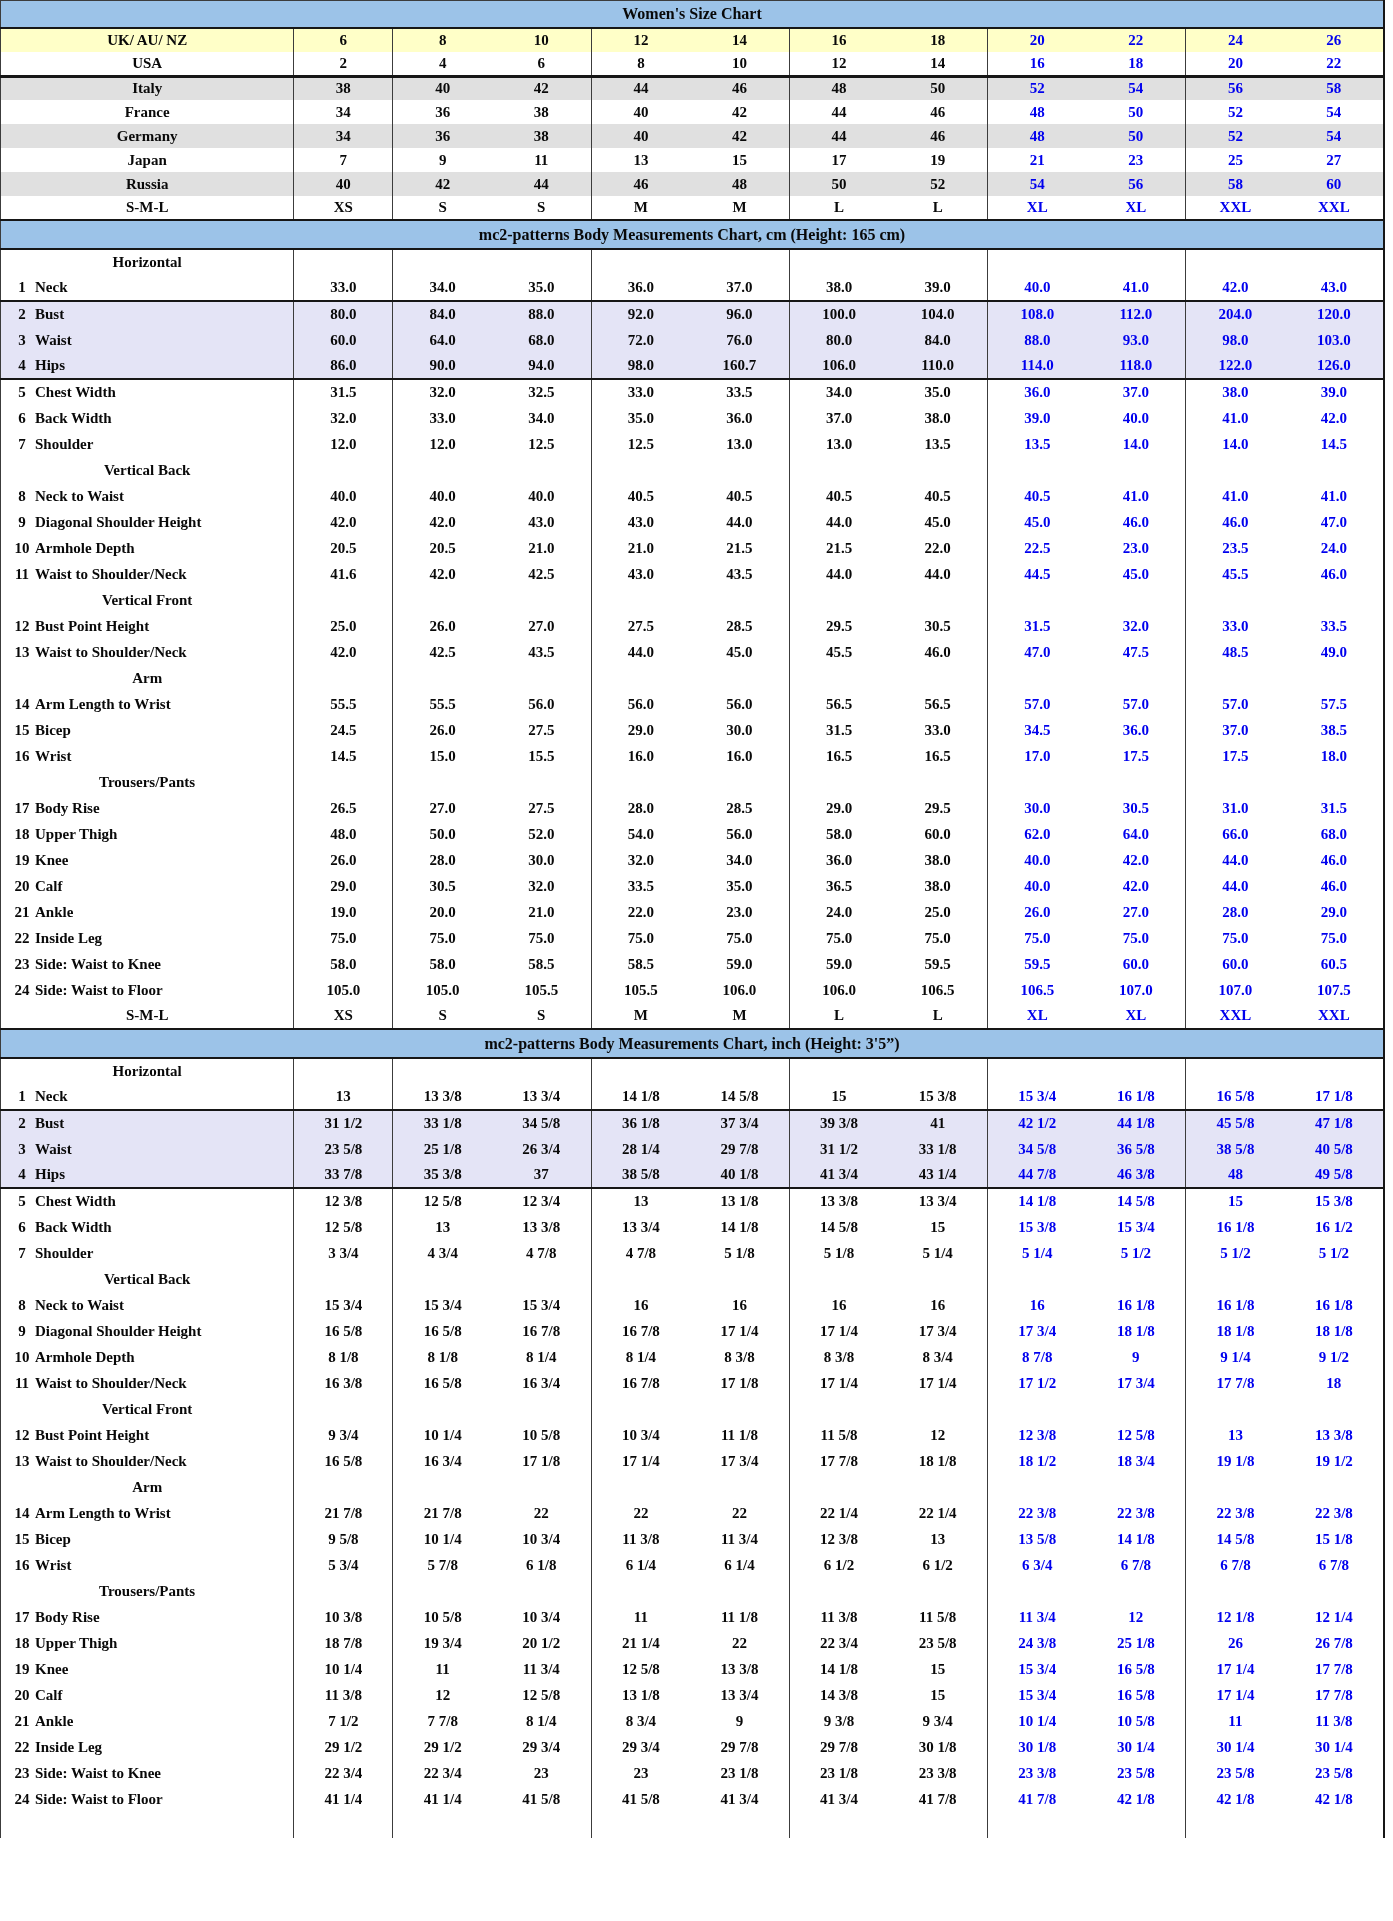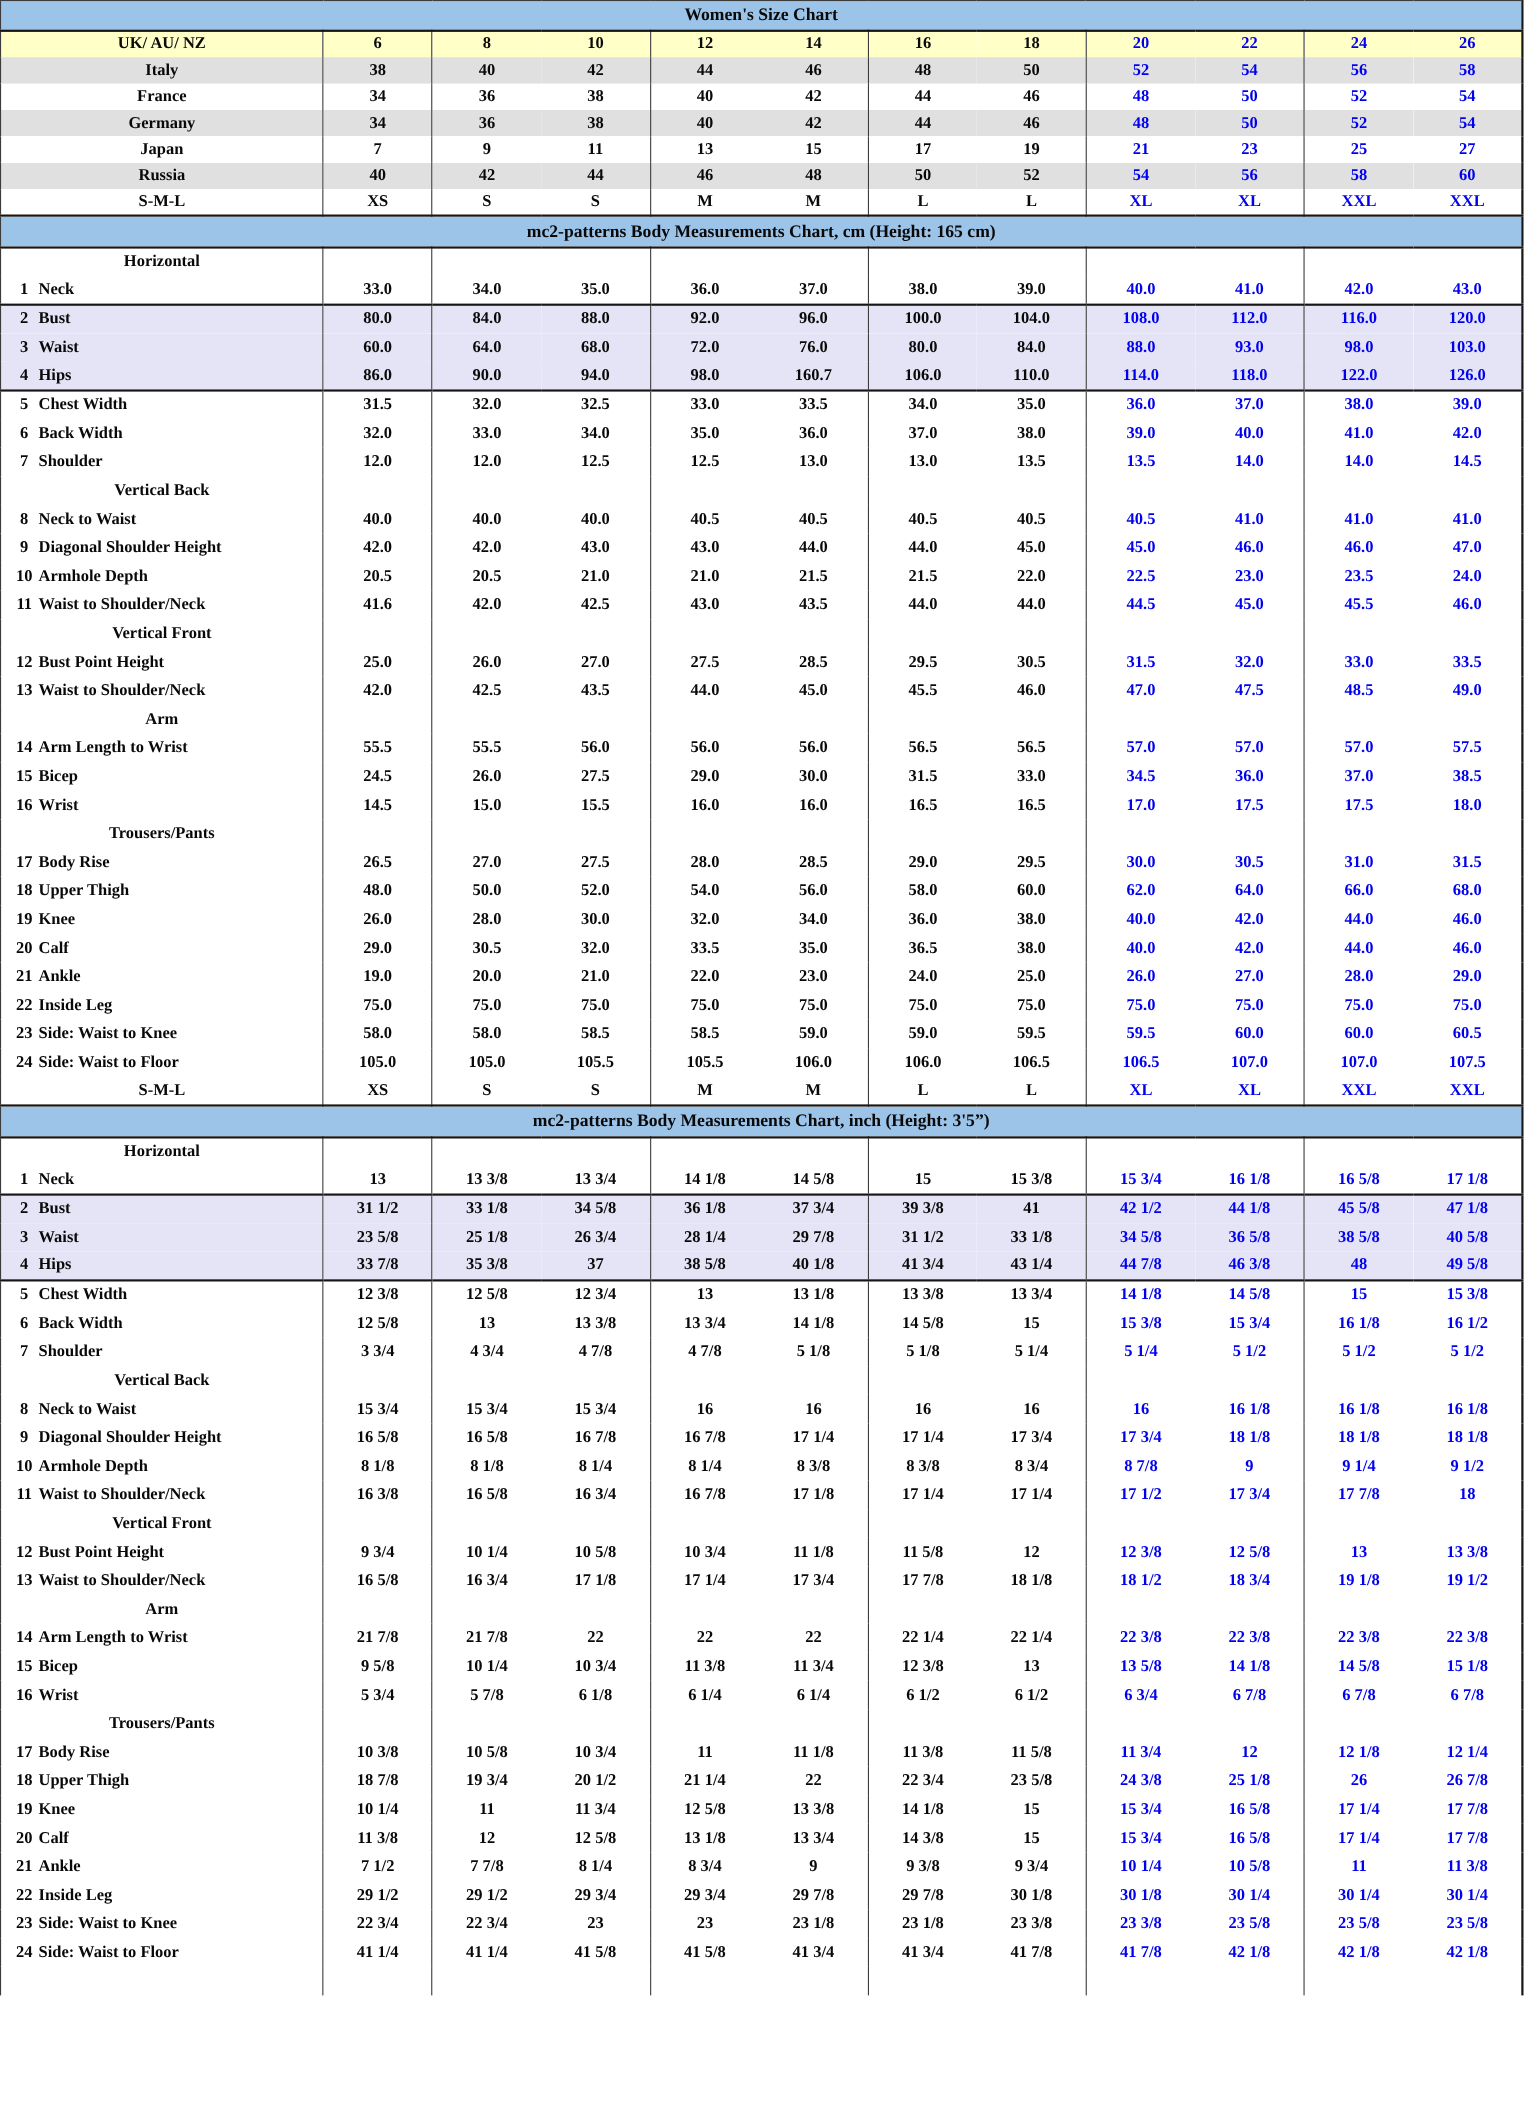--- a/index.html
+++ b/index.html
@@ -64,20 +64,34 @@
         <td class="val">10</td>
         <td class="val gb">12</td>
         <td class="val">14</td>
         <td class="val gb">16</td>
         <td class="val">18</td>
         <td class="val gb blu">20</td>
         <td class="val blu">22</td>
         <td class="val gb blu">24</td>
         <td class="val blu">26</td>
       </tr>
+      <tr class="thick-bottom">
+        <td class="lbl ctr">USA</td>
+        <td class="val gb">2</td>
+        <td class="val gb">4</td>
+        <td class="val">6</td>
+        <td class="val gb">8</td>
+        <td class="val">10</td>
+        <td class="val gb">12</td>
+        <td class="val">14</td>
+        <td class="val gb blu">16</td>
+        <td class="val blu">18</td>
+        <td class="val gb blu">20</td>
+        <td class="val blu">22</td>
+      </tr>
       <tr class="shade-gray">
         <td class="lbl ctr">Italy</td>
         <td class="val gb">38</td>
         <td class="val gb">40</td>
         <td class="val">42</td>
         <td class="val gb">44</td>
         <td class="val">46</td>
         <td class="val gb">48</td>
         <td class="val">50</td>
         <td class="val gb blu">52</td>
@@ -192,21 +206,21 @@
         <td class="lbl"><span class="num">2</span>Bust</td>
         <td class="val gb">80.0</td>
         <td class="val gb">84.0</td>
         <td class="val">88.0</td>
         <td class="val gb">92.0</td>
         <td class="val">96.0</td>
         <td class="val gb">100.0</td>
         <td class="val">104.0</td>
         <td class="val gb blu">108.0</td>
         <td class="val blu">112.0</td>
-        <td class="val gb blu">116.0</td>
+        <td class="val gb blu">204.0</td>
         <td class="val blu">120.0</td>
       </tr>
       <tr class="hl">
         <td class="lbl"><span class="num">3</span>Waist</td>
         <td class="val gb">60.0</td>
         <td class="val gb">64.0</td>
         <td class="val">68.0</td>
         <td class="val gb">72.0</td>
         <td class="val">76.0</td>
         <td class="val gb">80.0</td>

